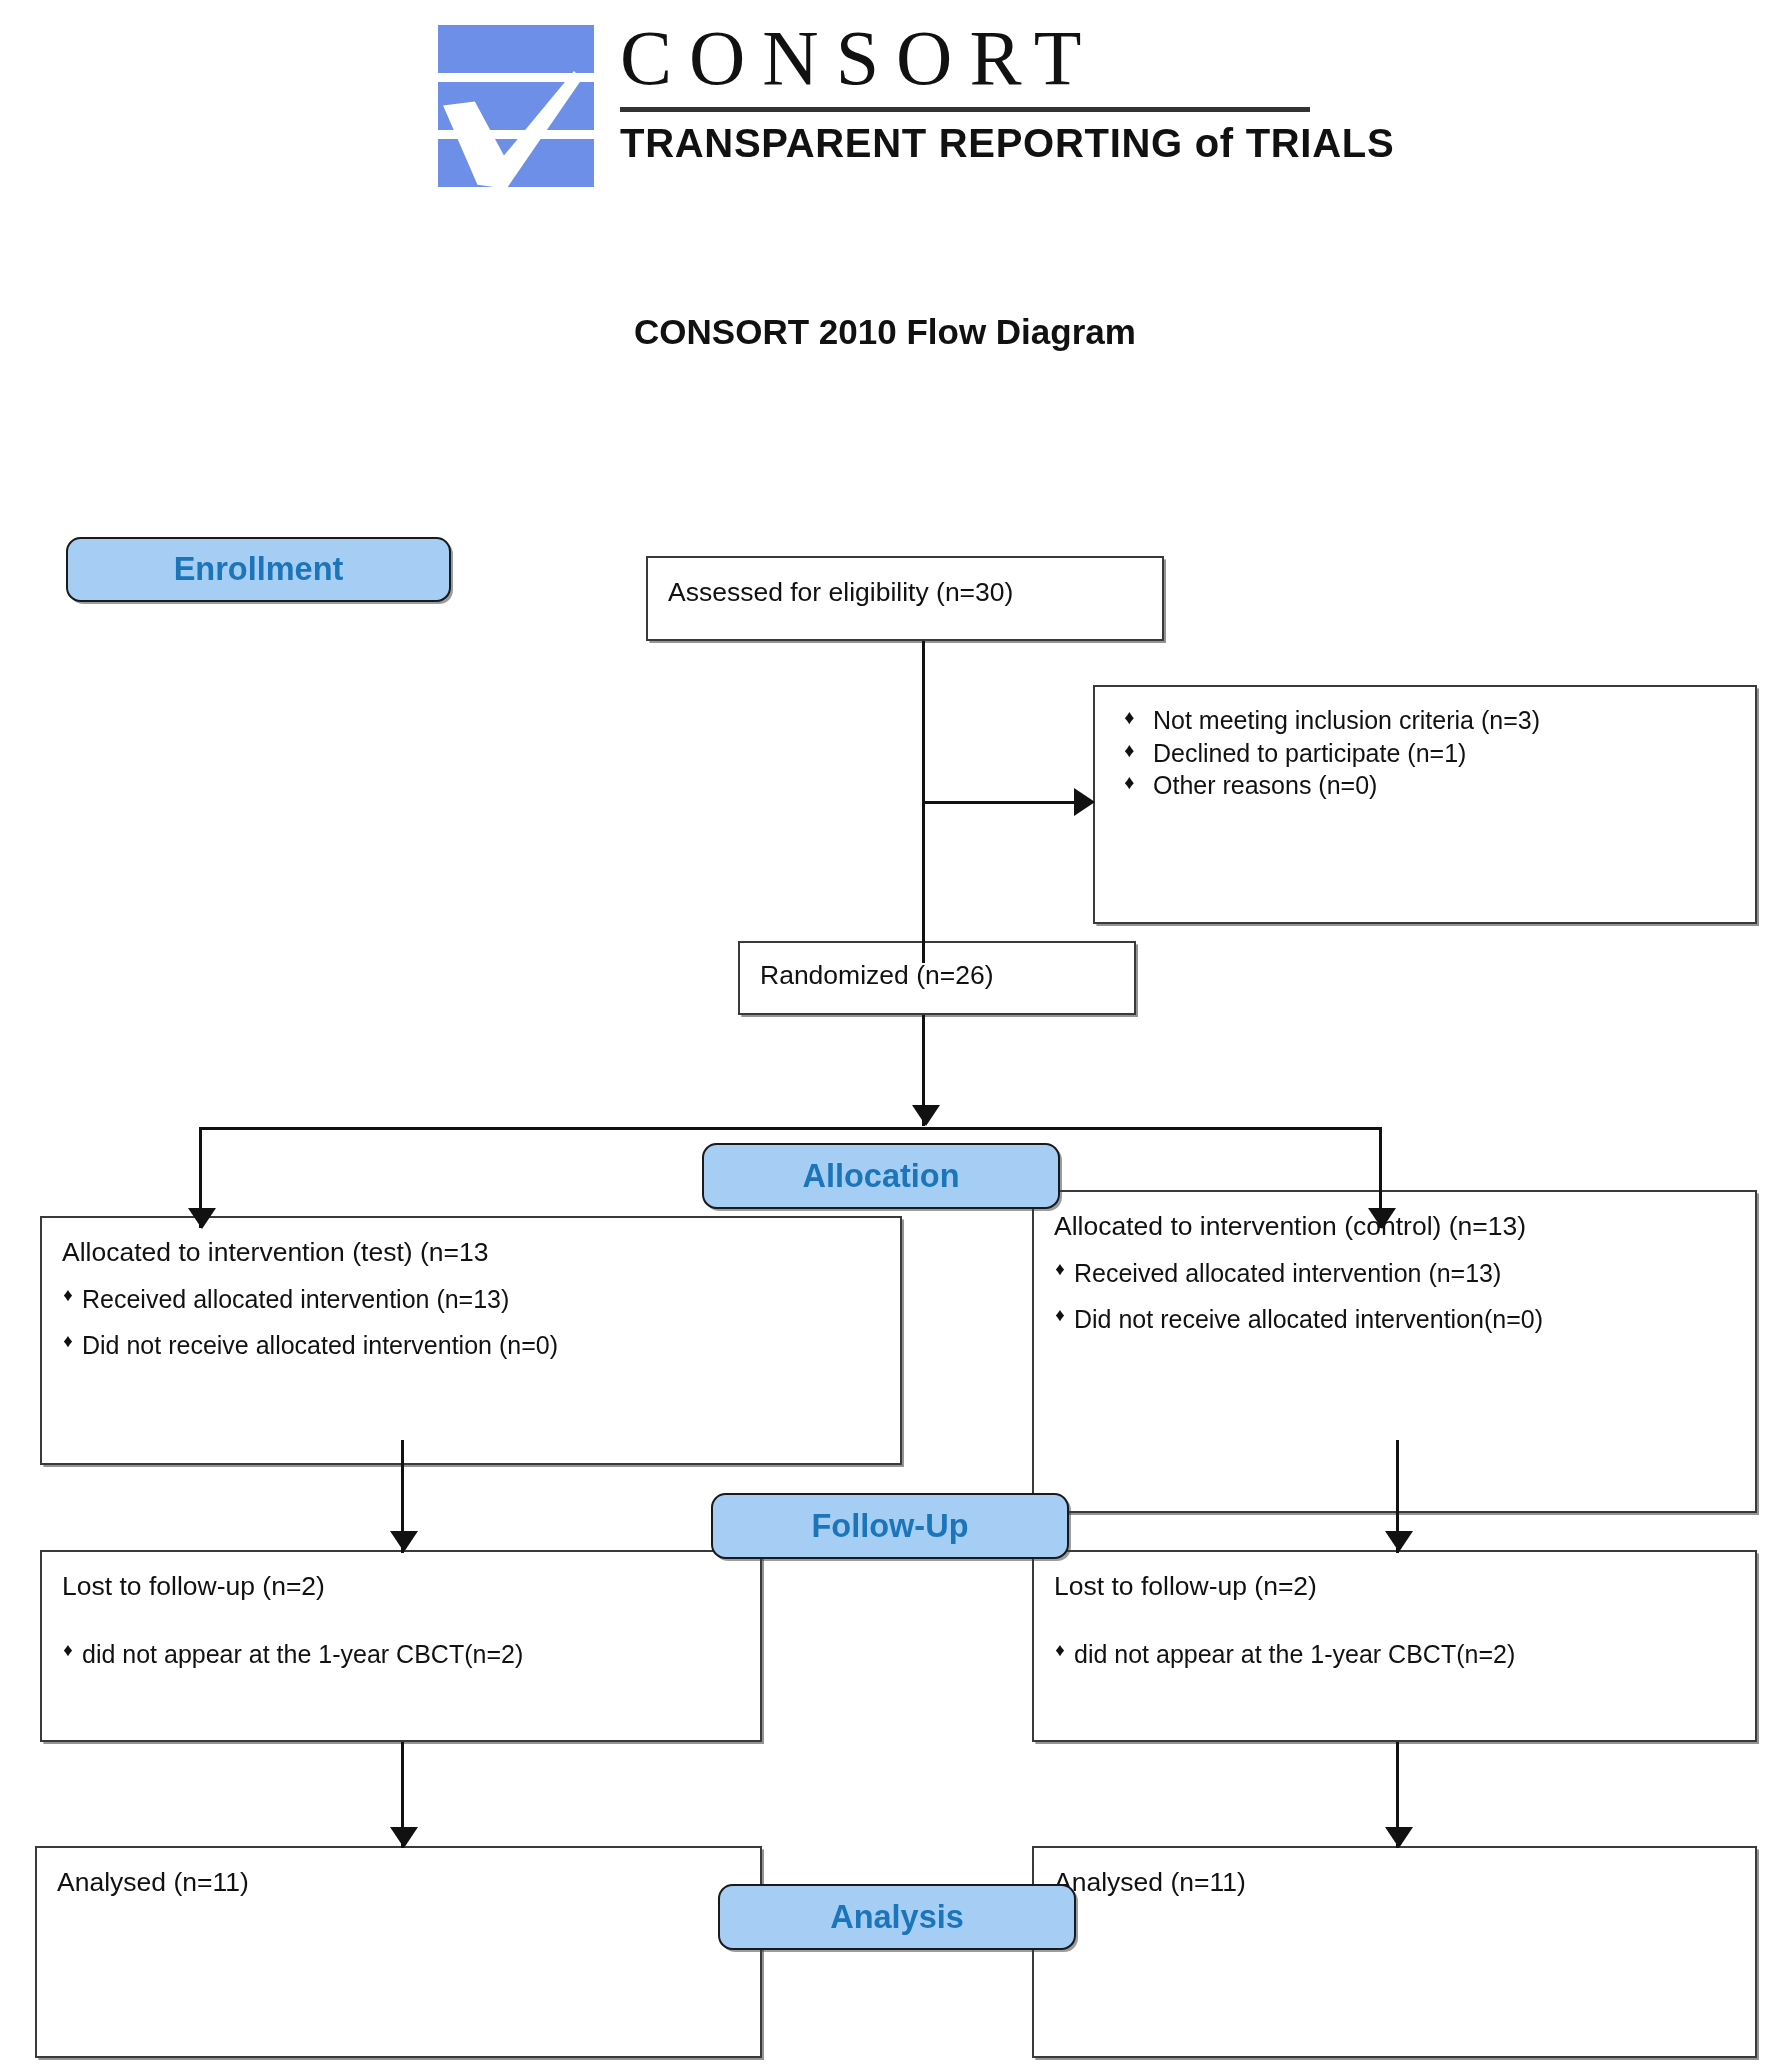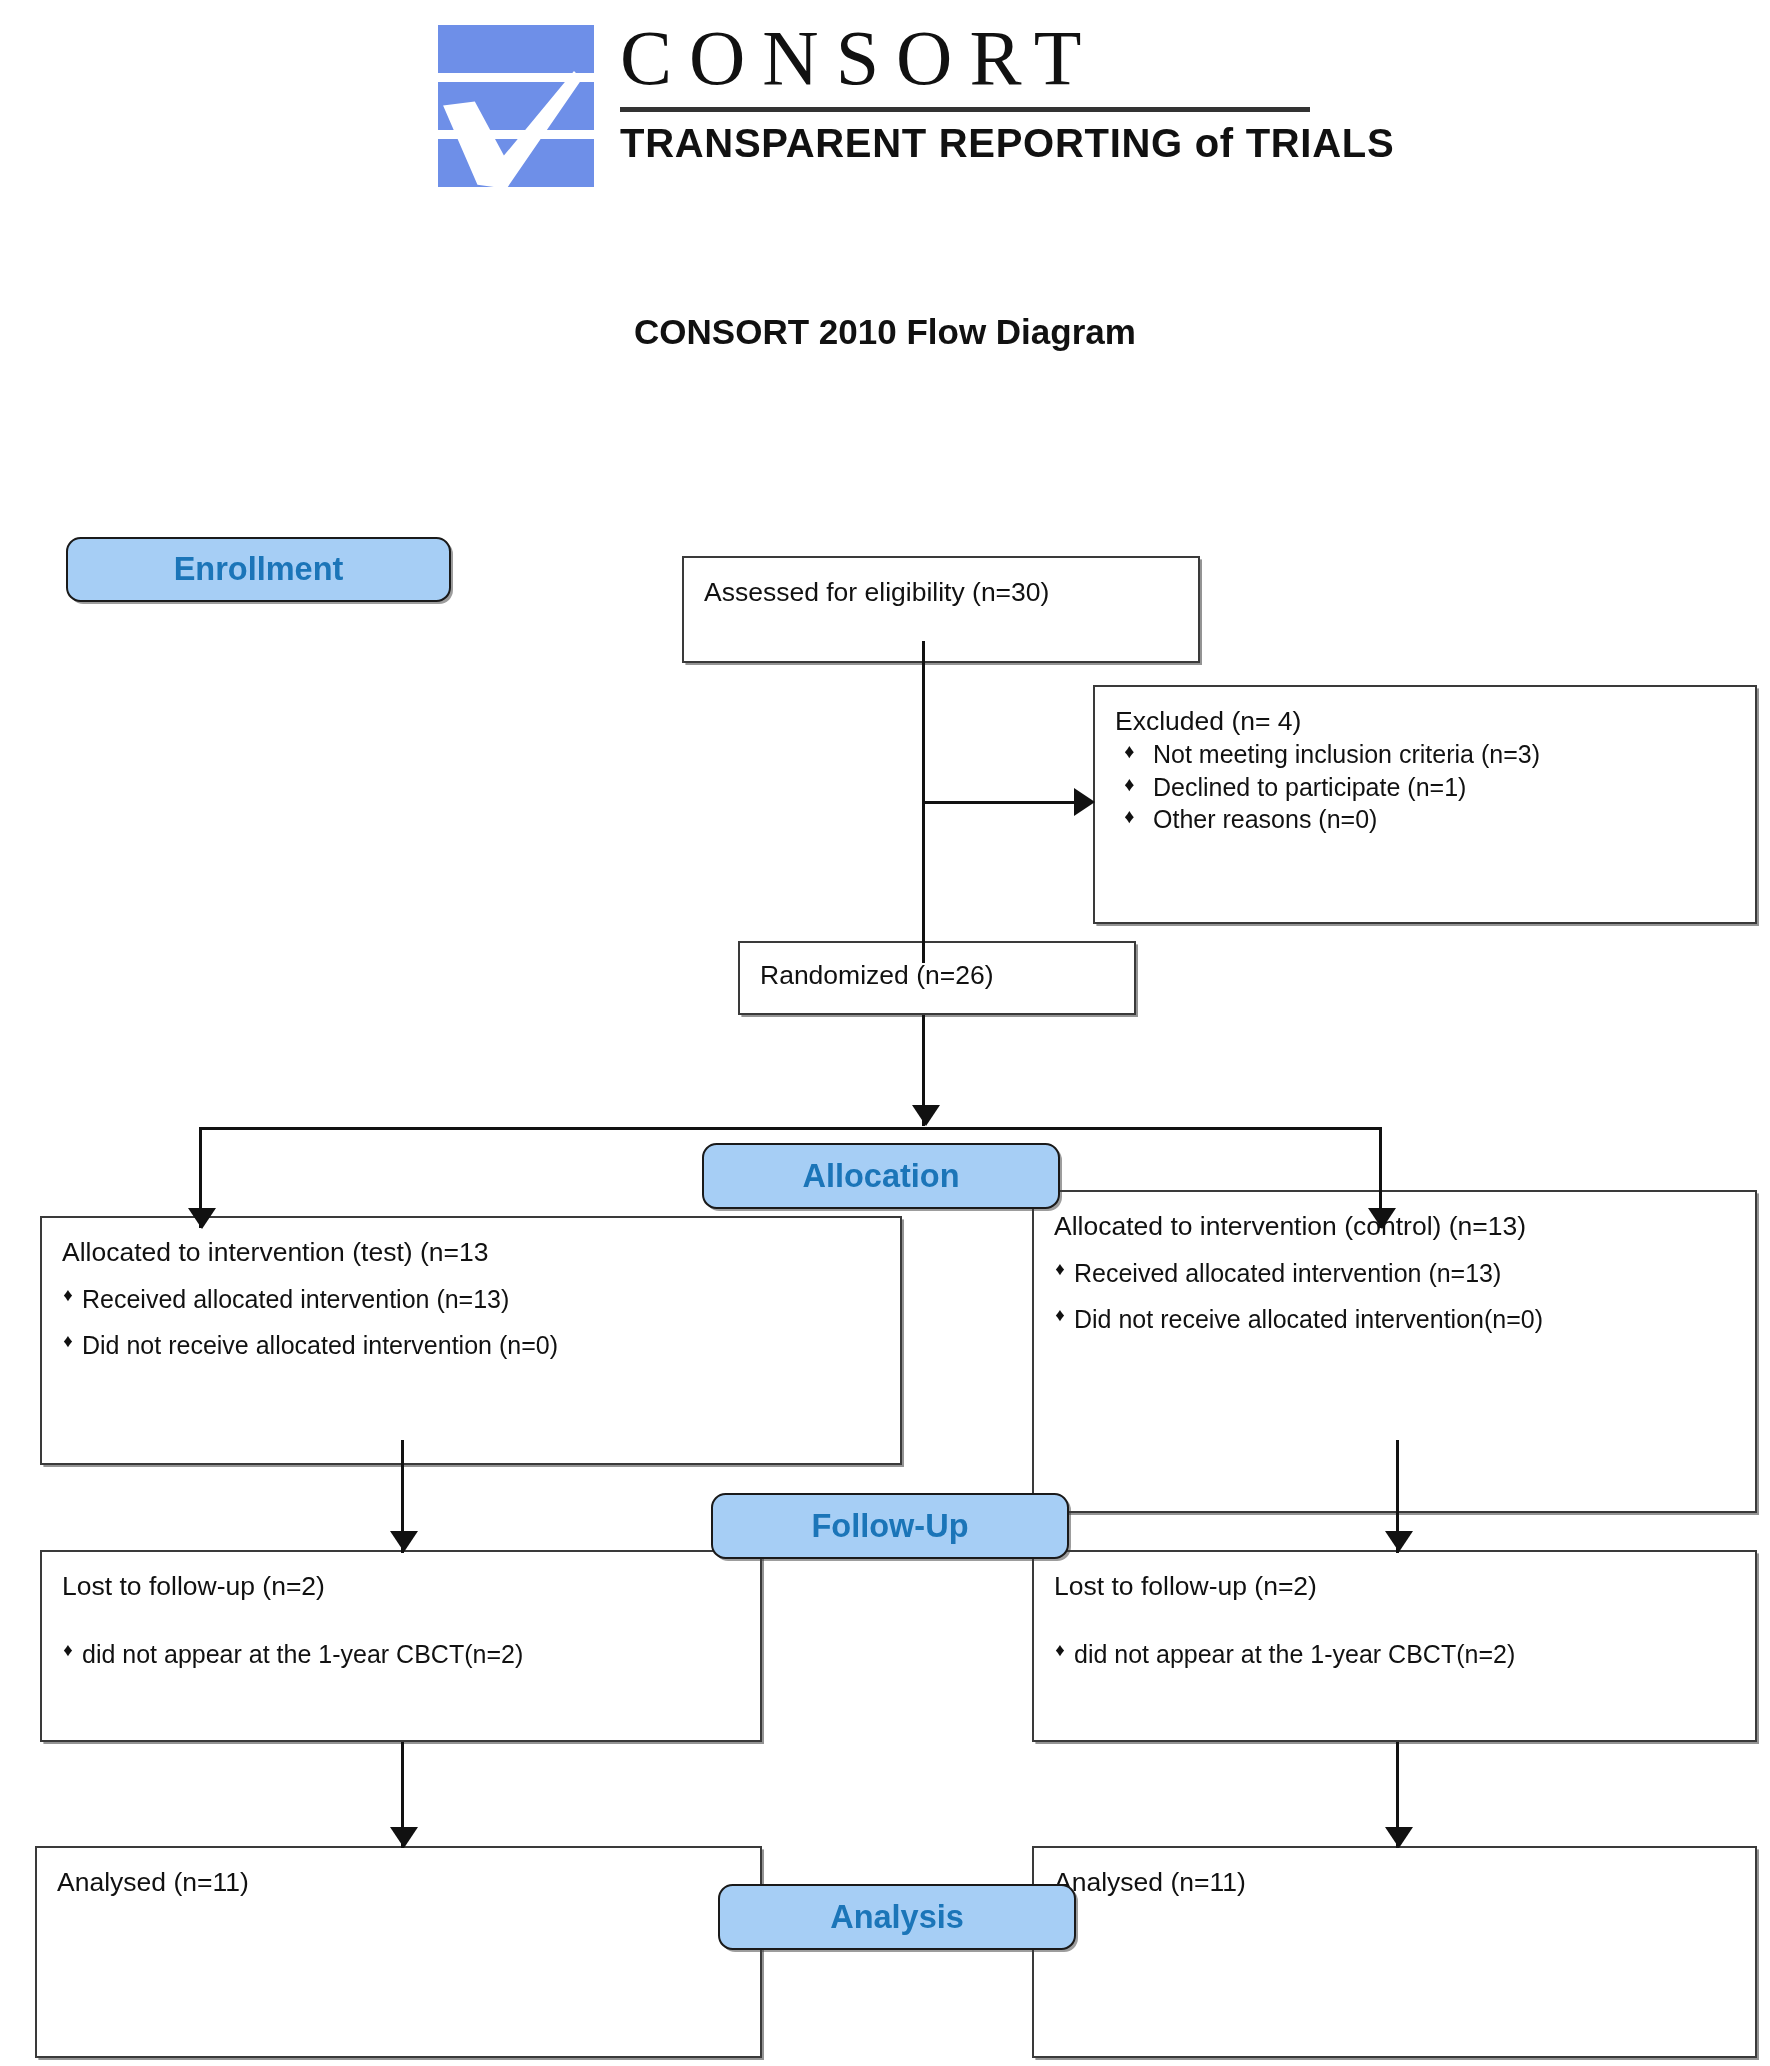--- a/index.html
+++ b/index.html
@@ -214,34 +214,33 @@
       <div class="logo-sub">TRANSPARENT REPORTING of TRIALS</div>
     </div>
   </div>
 
   <div class="diagram-title">CONSORT 2010 Flow Diagram</div>
 
   <div class="stage" style="left:66px; top:537px; width:385px; height:65px;">
     <span>Enrollment</span>
   </div>
 
-  <div class="box" style="left:682px; top:556px; width:518px; height:107px;">
+  <div class="box" style="left:646px; top:556px; width:518px; height:85px;">
     <div class="pad">
       <div class="line">Assessed for eligibility (n=30)</div>
     </div>
   </div>
 
   <div class="vline" style="left:922px; top:641px; height:322px;"></div>
 
   <div class="hline" style="left:922px; top:801px; width:153px;"></div>
   <div class="arrow-right" style="left:1074px; top:788px;"></div>
 
   <div class="box" style="left:1093px; top:685px; width:664px; height:239px;">
     <div class="pad">
-      <div class="line">Excluded (n= 4)</div>
       <ul class="bullets indent">
         <li>Not meeting inclusion criteria (n=3)</li>
         <li>Declined to participate (n=1)</li>
         <li>Other reasons (n=0)</li>
       </ul>
     </div>
   </div>
 
   <div class="box" style="left:738px; top:941px; width:398px; height:74px;">
     <div class="pad" style="padding-top:14.6px;">

